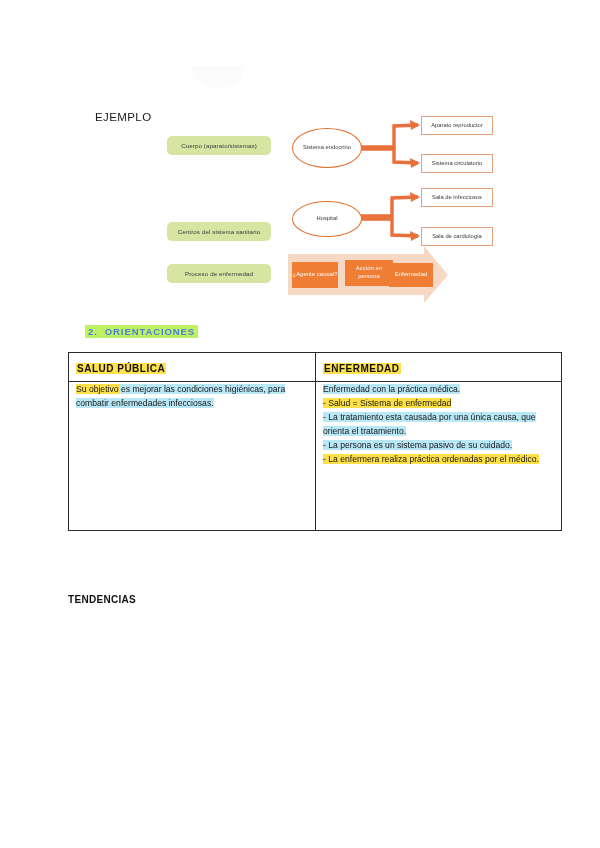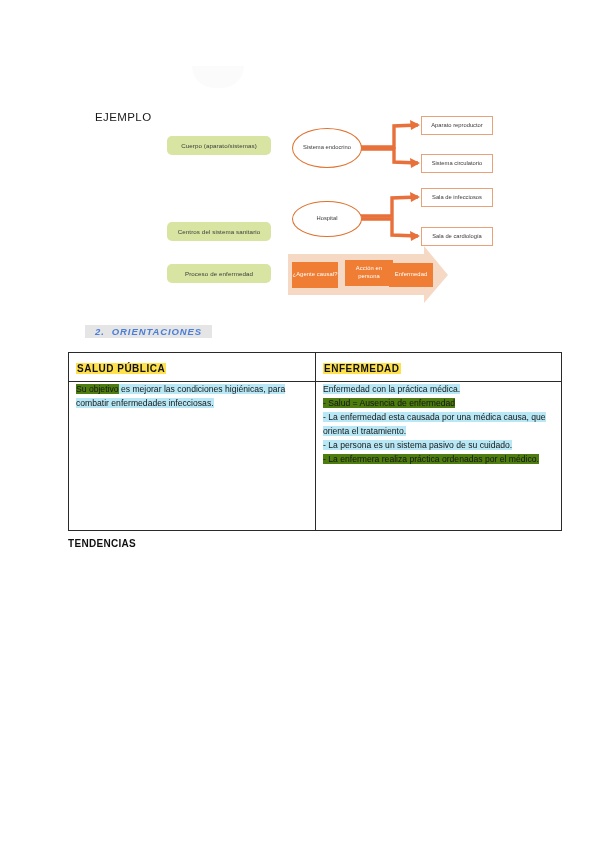--- a/index.html
+++ b/index.html
@@ -118,33 +118,32 @@
   .fb1 { left: 292px; top: 158px; width: 46px; height: 26px; }
   .fb2 { left: 345px; top: 156px; width: 48px; height: 26px; }
   .fb3 { left: 389px; top: 159px; width: 44px; height: 24px; }
 
   
   .sec-head {
     position: absolute;
     font-size: 9.5px;
     font-weight: bold;
     color: #4a7ed8;
-    background: #e5e5e5;
+    background: #bef264;
     letter-spacing: 0.9px;
-    padding: 1px 10px;
+    padding: 1px 3px;
     white-space: pre;
-    font-style: italic;
   }
   .sec-orient { left: 85px; top: 325px; }
   .sec-florence { left: 85px; top: 535px; }
 
   .sub-head {
     position: absolute;
     left: 68px;
-    top: 538px;
+    top: 594px;
     font-size: 10px;
     font-weight: bold;
     color: #111111;
     letter-spacing: 0.3px;
   }
 
   
   .tbl {
     position: absolute;
     left: 68px;
@@ -169,21 +168,21 @@
   }
   .hl-yellow { background: #ffe14d; padding: 0 1px; }
 
   .cell-body {
     font-size: 8.6px;
     line-height: 1.62;
     color: #161616;
   }
   .cell-body div { white-space: normal; }
   .hl-cyan { background: #b8e7f5; }
-  .hl-pink { background: #4d7c0f; }
+  .hl-pink { background: #fde047; }
   .row-head td { height: 18px; padding-top: 5px; padding-bottom: 5px; }
   .row-body td { height: 140px; }
 </style>
 </head>
 <body>
 
 <div class="page">
 
   <div class="watermark"></div>
 
@@ -237,22 +236,22 @@
       <td class="col-b">
         <span class="th-text hl-yellow">ENFERMEDAD</span>
       </td>
     </tr>
     <tr class="row-body">
       <td class="col-a cell-body">
         <span class="hl-pink">Su objetivo</span><span class="hl-cyan"> es mejorar las condiciones higiénicas, para combatir enfermedades infecciosas.</span>
       </td>
       <td class="col-b cell-body">
         <div><span class="hl-cyan">Enfermedad con la práctica médica.</span></div>
-        <div><span class="hl-pink">- Salud = Ausencia de enfermedad</span></div>
-        <div><span class="hl-cyan">- La enfermedad esta causada por una médica causa, que orienta el tratamiento.</span></div>
+        <div><span class="hl-pink">- Salud = Sistema de enfermedad</span></div>
+        <div><span class="hl-cyan">- La tratamiento esta causada por una única causa, que orienta el tratamiento.</span></div>
         <div><span class="hl-cyan">- La persona es un sistema pasivo de su cuidado.</span></div>
         <div><span class="hl-pink">- La enfermera realiza práctica ordenadas por el médico.</span></div>
       </td>
     </tr>
   </tbody>
     </table>
 
 </div>
 
 </body></html>

